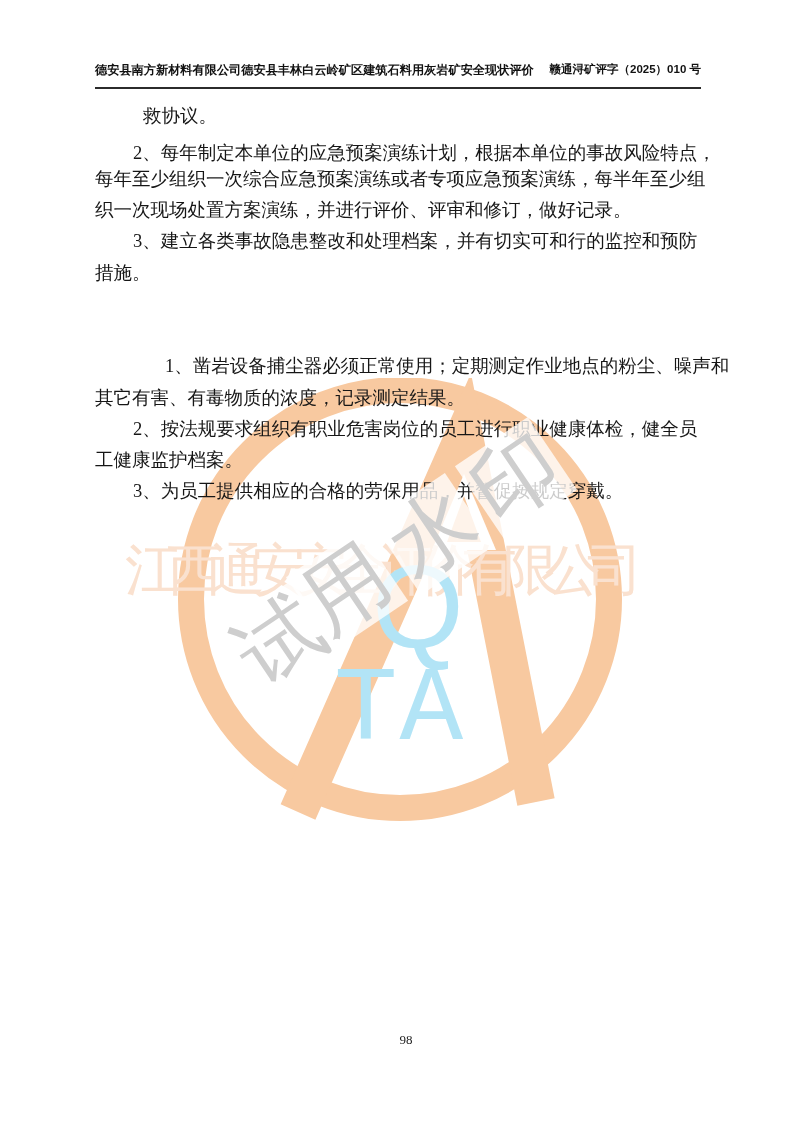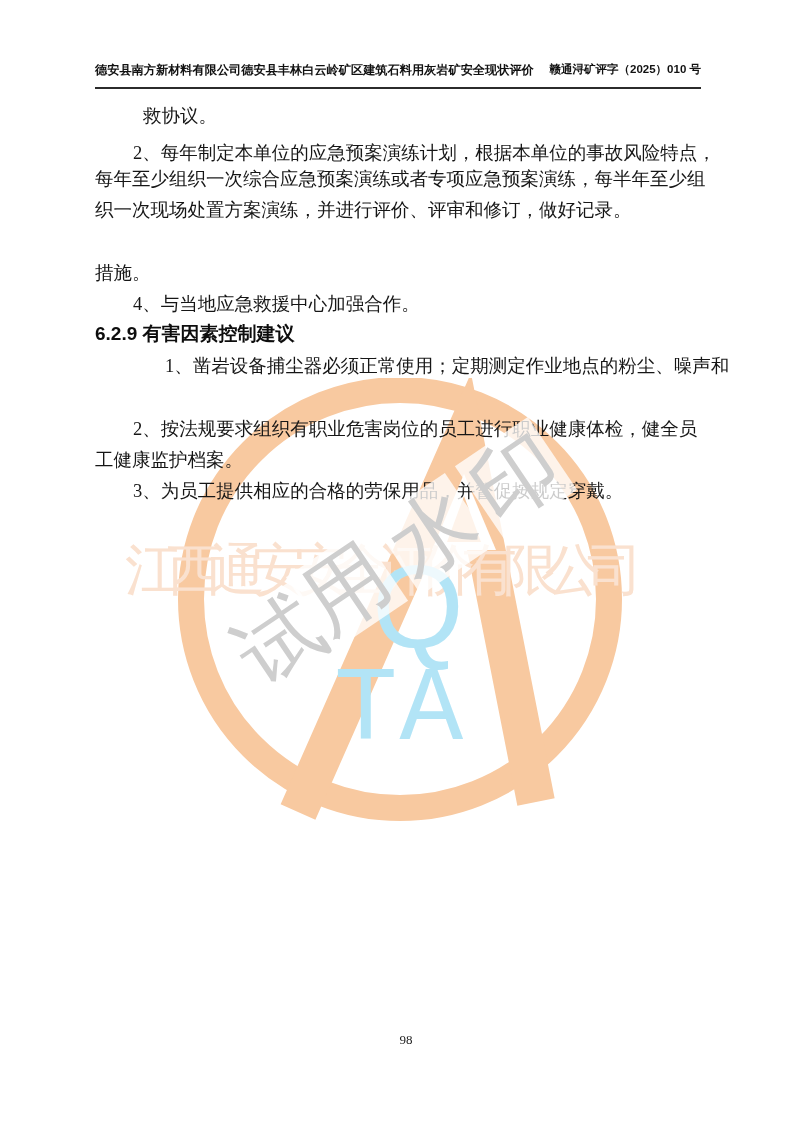--- a/index.html
+++ b/index.html
@@ -90,24 +90,24 @@
 
   <div class="wm-company">江西通安安全评价有限公司</div>
 
   <div class="wm-q">Q</div>
   <div class="wm-ta">TA</div>
 
   <div class="bline" style="top:106px;margin-left:48px;">救协议。</div>
   <div class="bline indent" style="top:143px;">2、每年制定本单位的应急预案演练计划，根据本单位的事故风险特点，</div>
   <div class="bline" style="top:200px;">织一次现场处置方案演练，并进行评价、评审和修订，做好记录。</div>
   <div class="bline" style="top:169px;">每年至少组织一次综合应急预案演练或者专项应急预案演练，每半年至少组</div>
+  <div class="bline indent" style="top:231px;">3、建立各类事故隐患整改和处理档案，并有切实可和行的监控和预防</div>
   <div class="bline" style="top:263px;">措施。</div>
-  <div class="bline indent" style="top:294px;">4、与当地应急救援中心加强合作。</div>
-  <div class="bline headline" style="top:324px;">6.2.9 有害因素控制建议</div>
   <div class="bline indent" style="top:356px;margin-left:32px;">1、凿岩设备捕尘器必须正常使用；定期测定作业地点的粉尘、噪声和</div>
+  <div class="bline" style="top:388px;">其它有害、有毒物质的浓度，记录测定结果。</div>
   <div class="bline indent" style="top:419px;">2、按法规要求组织有职业危害岗位的员工进行职业健康体检，健全员</div>
   <div class="bline" style="top:450px;">工健康监护档案。</div>
   <div class="bline indent" style="top:481px;">3、为员工提供相应的合格的劳保用品，并督促按规定穿戴。</div>
 
   <div class="wm-gray-char g1">试</div>
   <div class="wm-gray-char g2">用</div>
   <div class="wm-gray-char g3">水</div>
   <div class="wm-gray-char g4">印</div>
 
   <div class="pageno">98</div>

